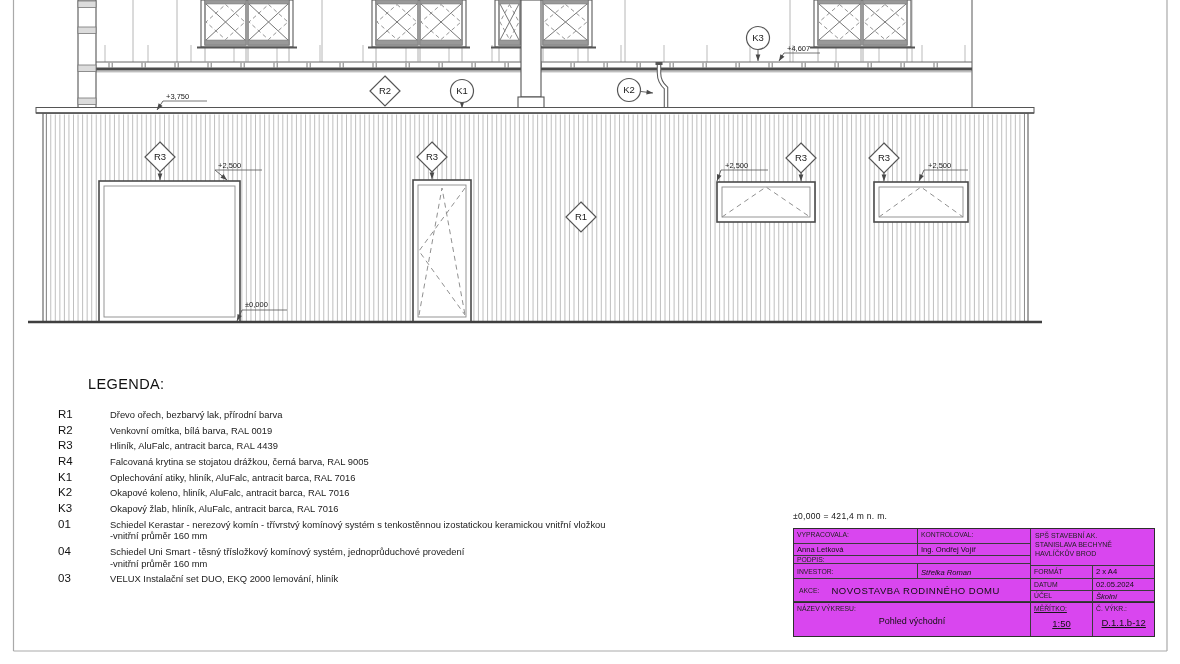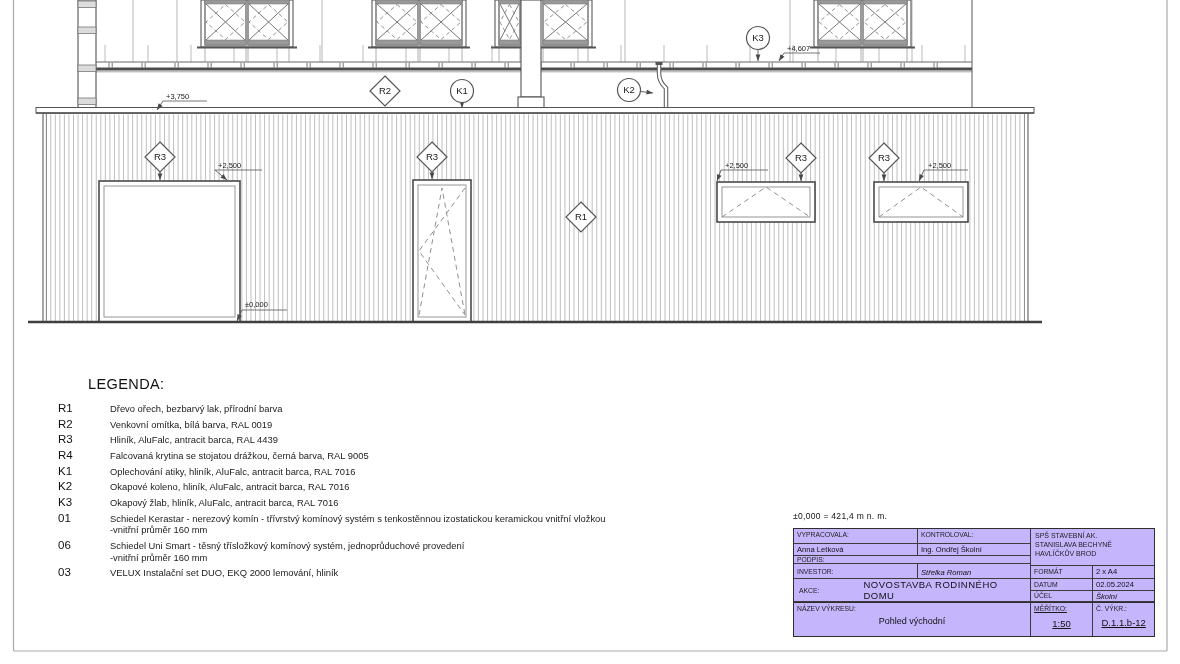--- a/index.html
+++ b/index.html
@@ -1,28 +1,28 @@
 <!DOCTYPE html>
 <html><head>
 <meta charset="utf-8">
 <style>
   html,body{margin:0;padding:0;background:#fff;}
   .stage{position:relative;width:1180px;height:664px;background:#fff;overflow:hidden;
          font-family:"Liberation Sans",sans-serif;color:#1a1a1a;}
   svg text{font-family:"Liberation Sans",sans-serif;}
   
   #legend{position:absolute;left:58px;top:376px;width:724px;}
-  #legend-title{font-size:14.5px;letter-spacing:.4px;margin:0 0 11px 30px;color:#111;}
+  #legend-title{font-size:14.5px;letter-spacing:.4px;margin:0 0 17px 30px;color:#111;}
   .legend-row{display:flex;margin-bottom:4.2px;}
   .legend-code{width:52px;flex:0 0 52px;font-size:11.5px;color:#111;line-height:11.5px;}
   .legend-text{font-size:9.4px;line-height:11.5px;color:#222;white-space:pre-line;}
   
   #scale-note{position:absolute;left:793px;top:511px;font-size:8.5px;letter-spacing:.3px;color:#111;}
   #titleblock{position:absolute;left:793px;top:528px;width:362px;height:109px;
-              border:1.6px solid #2e2e2e;box-sizing:border-box;background:#c4b5fd;}
+              border:1.6px solid #2e2e2e;box-sizing:border-box;background:#d946ef;}
   .tb-cell{position:absolute;box-sizing:border-box;border-right:1px solid #3c3c3c;border-bottom:1px solid #3c3c3c;
            overflow:hidden;}
   .tb-label{font-size:6.8px;color:#222;padding:2px 0 0 3px;}
   .tb-val{font-size:7.6px;color:#111;padding:1px 0 0 3px;}
   .noR{border-right:none;} .noB{border-bottom:none;}
   .thickT{border-top:1.4px solid #2e2e2e;}
 </style>
 </head>
 <body>
 
@@ -520,21 +520,21 @@
         <div class="legend-row">
           <div class="legend-code">K3</div>
           <div class="legend-text">Okapový žlab, hliník, AluFalc, antracit barca, RAL 7016</div>
         </div>
         <div class="legend-row">
           <div class="legend-code">01</div>
           <div class="legend-text">Schiedel Kerastar - nerezový komín - třívrstvý komínový systém s tenkostěnnou izostatickou keramickou vnitřní vložkou
 -vnitřní průměr 160 mm</div>
         </div>
         <div class="legend-row">
-          <div class="legend-code">06</div>
+          <div class="legend-code">04</div>
           <div class="legend-text">Schiedel Uni Smart - těsný třísložkový komínový systém, jednoprůduchové provedení
 -vnitřní průměr 160 mm</div>
         </div>
         <div class="legend-row">
           <div class="legend-code">03</div>
           <div class="legend-text">VELUX Instalační set DUO, EKQ 2000 lemování, hliník</div>
         </div>
       </div>
   </div>
 
@@ -544,32 +544,32 @@
     <div class="tb-cell" style="left:0;top:0;width:124px;height:15px;">
         <div class="tb-label">VYPRACOVALA:</div>
       </div>
     <div class="tb-cell" style="left:124px;top:0;width:113px;height:15px;">
         <div class="tb-label">KONTROLOVAL:</div>
       </div>
     <div class="tb-cell" style="left:0;top:15px;width:124px;height:12px;">
         <div class="tb-val">Anna Letková</div>
       </div>
     <div class="tb-cell" style="left:124px;top:15px;width:113px;height:12px;">
-        <div class="tb-val">Ing. Ondřej Školní</div>
+        <div class="tb-val">Ing. Ondřej Vojíř</div>
       </div>
     <div class="tb-cell" style="left:0;top:27px;width:237px;height:8px;">
         <div class="tb-label" style="padding-top:0;">PODPIS:</div>
       </div>
     <div class="tb-cell" style="left:0;top:35px;width:124px;height:15px;">
         <div class="tb-label" style="padding-top:4px;">INVESTOR:</div>
       </div>
     <div class="tb-cell" style="left:124px;top:35px;width:113px;height:15px;font-style:italic;">
         <div class="tb-val" style="padding-top:4px;">Střelka Roman</div>
       </div>
-    <div class="tb-cell" style="left:0;top:50px;width:237px;height:23px;display:flex;align-items:center;gap:32px;">
+    <div class="tb-cell" style="left:0;top:50px;width:237px;height:23px;display:flex;align-items:center;">
       <span class="tb-label" style="padding:0 0 0 5px;">AKCE:</span>
       <span style="font-size:9.5px;letter-spacing:.5px;color:#111;padding-left:12px;">NOVOSTAVBA RODINNÉHO DOMU</span>
     </div>
     <div class="tb-cell noB thickT" style="left:0;top:73px;width:237px;height:34.4px;">
       <div class="tb-label">NÁZEV VÝKRESU:</div>
       <div style="font-size:9px;color:#111;text-align:center;margin-top:4px;">Pohled východní</div>
     </div>
     <div class="tb-cell noR" style="left:237px;top:0;width:123.4px;height:37px;">
       <div style="font-size:7px;line-height:8.8px;color:#222;white-space:pre-line;padding:3px 0 0 4px;">SPŠ STAVEBNÍ AK.
 STANISLAVA BECHYNĚ

